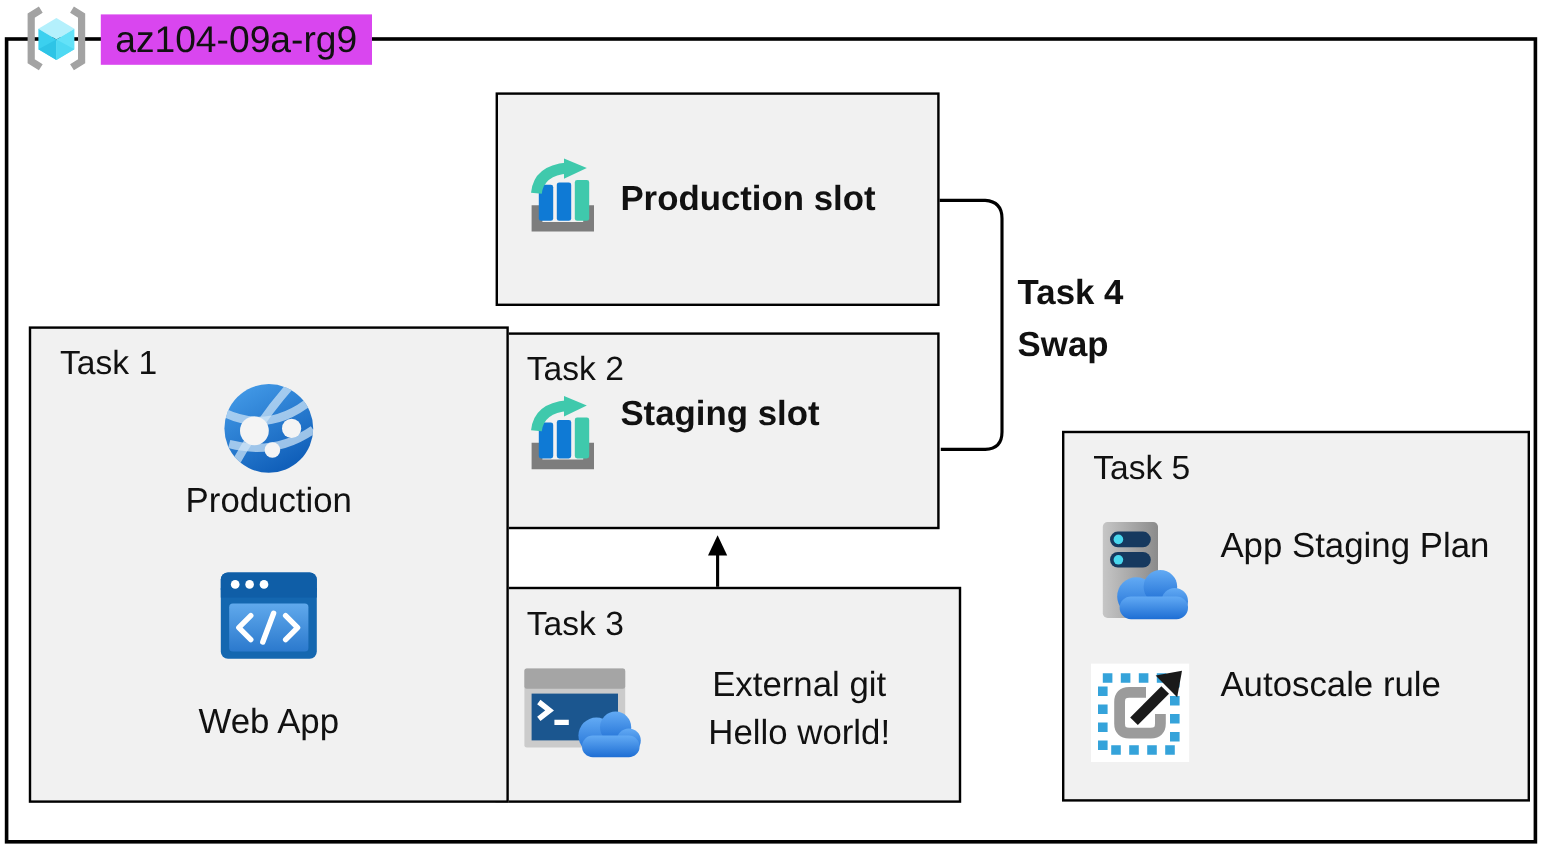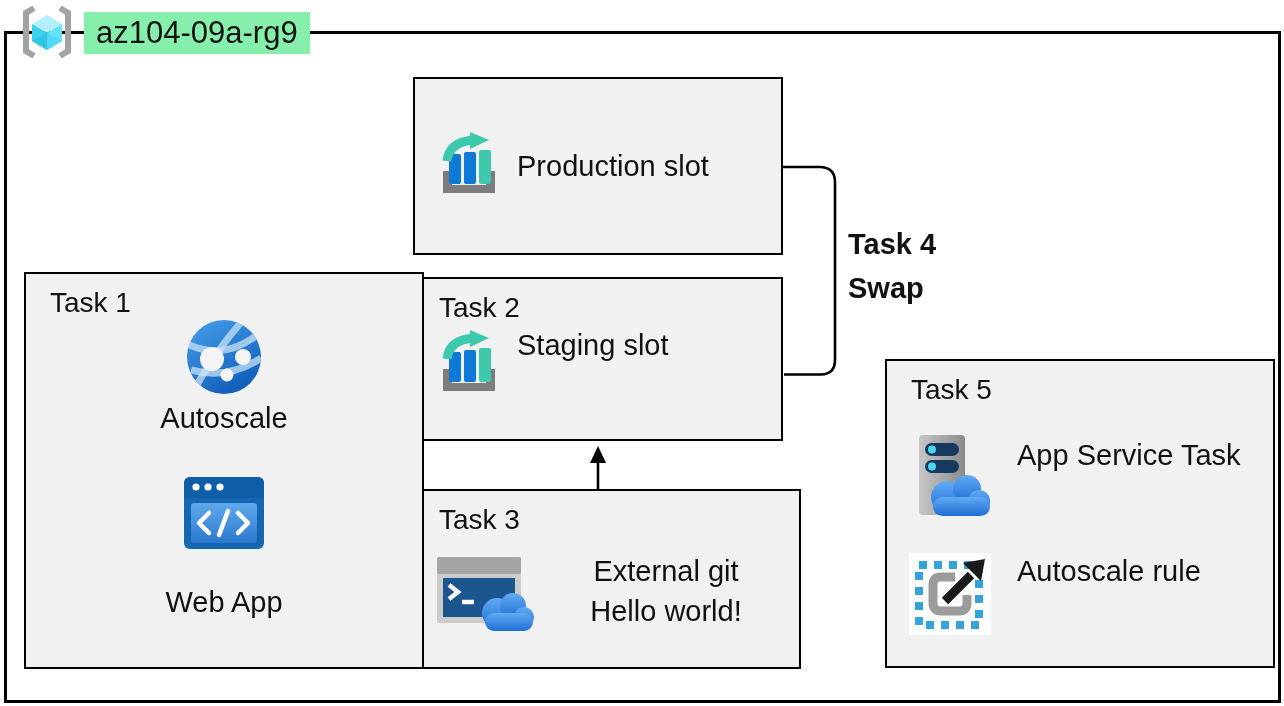--- a/index.html
+++ b/index.html
@@ -1,32 +1,32 @@
 <!DOCTYPE html>
 <html><head>
 <meta charset="utf-8">
 <style>
   html,body{margin:0;padding:0;background:#fff;}
   body{font-family:"Liberation Sans", sans-serif;color:#111;}
   .stage{position:relative;width:1284px;height:706px;background:#fff;overflow:hidden;}
   .outer-border{position:absolute;left:4px;top:31px;width:1277px;height:672px;
     border:3px solid #000;box-sizing:border-box;background:#fff;}
   .rg-icon{position:absolute;left:16px;top:4px;width:62px;height:56px;}
-  .rg-label{position:absolute;left:84px;top:12px;background:#86efac;padding:0 12px;
+  .rg-label{position:absolute;left:84px;top:12px;background:#d946ef;padding:0 12px;
     font-size:31px;line-height:42px;white-space:nowrap;}
   .gbox{position:absolute;background:#f1f1f1;border:2px solid #000;box-sizing:border-box;}
   .box-production{left:413px;top:77px;width:370px;height:178px;}
   .box-task2{left:413px;top:277px;width:370px;height:164px;}
   .box-task3{left:413px;top:489px;width:388px;height:180px;}
   .box-task1{left:24px;top:272px;width:400px;height:397px;}
   .box-task5{left:885px;top:359px;width:390px;height:309px;padding-left:26px;}
   .box-title{position:absolute;left:24px;top:12px;font-size:28px;line-height:34px;}
   .slot-row{position:absolute;left:22px;top:0;height:100%;display:flex;align-items:center;gap:16px;}
   .slot-row.lower{top:50px;height:auto;align-items:flex-start;}
-  .slot-label{font-size:29px;white-space:nowrap;}
+  .slot-label{font-size:29px;white-space:nowrap;font-weight:bold;}
   .t3-row{position:absolute;left:18px;top:60px;right:14px;display:flex;align-items:flex-start;gap:10px;}
   .t3-text{flex:1;text-align:center;font-size:29px;line-height:40px;}
   .t1-col{position:absolute;left:0;top:44px;width:100%;display:flex;flex-direction:column;align-items:center;}
   .t1-label{font-size:29px;line-height:44px;text-align:center;}
   .t5-row{position:absolute;left:22px;display:flex;gap:22px;align-items:flex-start;}
   .t5-row.r1{top:72px;}
   .t5-row.r2{top:188px;}
   .t5-label{font-size:29px;line-height:40px;max-width:235px;padding-top:2px;}
   .task4-block{position:absolute;left:848px;top:222px;font-size:29px;font-weight:600;line-height:44px;}
   .overlay{position:absolute;left:0;top:0;width:1284px;height:706px;pointer-events:none;}
@@ -135,21 +135,21 @@
         <circle cx="39" cy="39" r="37" fill="url(#gGlobe)"></circle>
         <g clip-path="url(#globeClip)" stroke="#cfe4f7" stroke-opacity="0.72" stroke-width="7" fill="none">
           <path d="M2 26 Q40 44 76 14"></path>
           <path d="M10 70 Q30 34 58 2"></path>
           <path d="M6 52 Q44 62 76 40"></path>
         </g>
         <circle cx="27" cy="41" r="12" fill="#f4f4f4"></circle>
         <circle cx="58" cy="39" r="8" fill="#f4f4f4"></circle>
         <circle cx="42" cy="57" r="6.5" fill="#f4f4f4"></circle>
       </svg>
-      <div class="t1-label">Autoscale</div>
+      <div class="t1-label">Production</div>
       <svg width="82" height="74" viewBox="0 0 82 74" style="margin-top:36px">
         <rect x="1" y="1" width="80" height="72" rx="6" fill="#1467b0"></rect>
         <rect x="1" y="1" width="80" height="20" rx="6" fill="#0f5ea7"></rect>
         <rect x="1" y="14" width="80" height="8" fill="#0f5ea7"></rect>
         <circle cx="13" cy="11" r="3.6" fill="#fff"></circle>
         <circle cx="25" cy="11" r="3.6" fill="#fff"></circle>
         <circle cx="37" cy="11" r="3.6" fill="#fff"></circle>
         <rect x="8" y="27" width="66" height="40" rx="3" fill="url(#gWebBody)"></rect>
         <polyline points="26,37 16,47 26,57" stroke="#fff" stroke-width="4.5" fill="none" stroke-linecap="round" stroke-linejoin="round"></polyline>
         <line x1="36" y1="59" x2="45" y2="35" stroke="#fff" stroke-width="4.5" stroke-linecap="round"></line>
@@ -168,21 +168,21 @@
         <circle cx="23" cy="16.5" r="4" fill="#49d7ee"></circle>
         <rect x="16" y="27" width="34" height="13" rx="6.5" fill="#16395f"></rect>
         <circle cx="23" cy="33.5" r="4" fill="#49d7ee"></circle>
         <g fill="url(#gCloud)">
           <circle cx="38" cy="64" r="16"></circle>
           <circle cx="58" cy="56" r="14"></circle>
           <circle cx="70" cy="68" r="11"></circle>
           <rect x="24" y="64" width="57" height="19" rx="9.5"></rect>
         </g>
       </svg>
-      <div class="t5-label">App Service Task</div>
+      <div class="t5-label">App Staging Plan</div>
     </div>
     <div class="t5-row r2">
       <svg width="86" height="88" viewBox="0 0 86 88">
         <rect x="0" y="4" width="82" height="82" fill="#fff"></rect>
         <rect x="10" y="16" width="60" height="60" fill="none" stroke="#35a3da" stroke-width="8" stroke-dasharray="8 7"></rect>
         <path d="M46 28 H32 Q24 28 24 36 V54 Q24 62 32 62 H50 Q58 62 58 54 V46" stroke="#9b9b9b" stroke-width="9" fill="none"></path>
         <line x1="36" y1="52" x2="62" y2="26" stroke="#1a1a1a" stroke-width="9"></line>
         <polygon points="76,10 72,32 54,14" fill="#1a1a1a"></polygon>
       </svg>
       <div class="t5-label">Autoscale rule</div>

